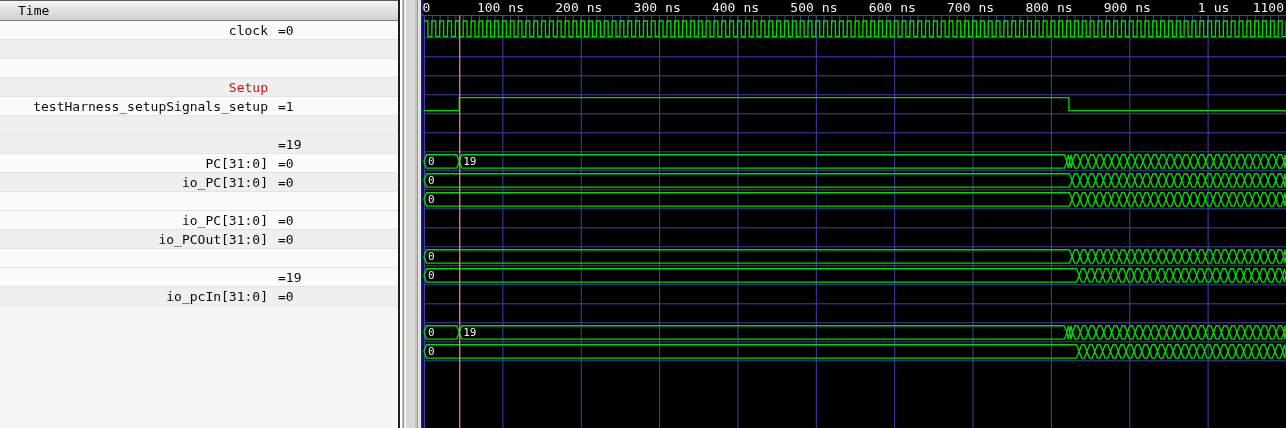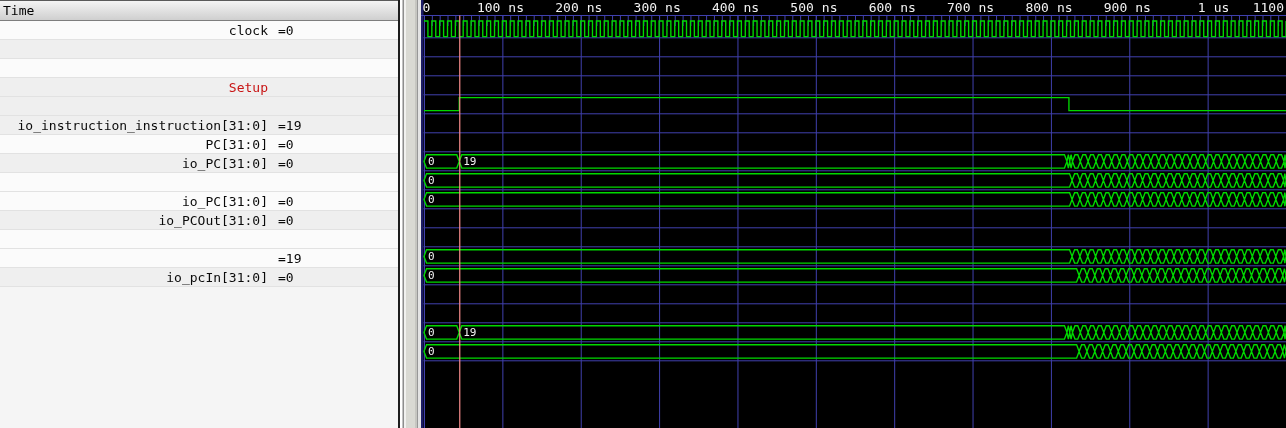--- a/index.html
+++ b/index.html
@@ -9,21 +9,21 @@
   }
   
   #names-panel {
     position:absolute; left:0; top:0; width:400px; height:428px;
     background:#f5f5f5; border-right:2px solid #1d1d1d; box-sizing:border-box;
   }
   #names-header {
     height:21px; box-sizing:border-box;
     background:linear-gradient(#f4f4f4,#cfcfcf);
     border-top:1px solid #5a5a5a; border-bottom:1px solid #7e7e7e;
-    font-size:13px; line-height:19px; color:#000; padding-left:3px;
+    font-size:13px; line-height:19px; color:#000; padding-left:18px;
   }
   #rows { position:absolute; top:21px; left:0; width:398px; }
   .row { height:19px; position:relative; font-size:13px; line-height:19px; color:#0a0a0a;
          box-shadow: inset 0 -1px 0 #e2e2e2; text-align: right; }
   .row.alt { background:#efefef;padding-left:16px; }
   .row.base { background:#fbfbfb; }
   .sig-name { position:absolute; right:130px; white-space:pre; }
   .sig-val  { position:absolute; left:278px; white-space:pre; }
   .group-name { position:absolute; right:130px; color:#c81414; white-space:pre; }
   
@@ -45,23 +45,26 @@
   <div id="rows">
       <div class="row base">
         <span class="sig-name">clock</span>
         <span class="sig-val">=0</span>
       </div>
       <div class="row alt"></div>
       <div class="row base"></div>
       <div class="row alt">
         <span class="group-name">Setup</span>
       </div>
+      <div class="row base">
+        <span class="sig-name">testHarness_setupSignals_setup</span>
+        <span class="sig-val">=1</span>
+      </div>
       <div class="row alt"></div>
       <div class="row alt">
-        <span class="sig-name">io_instruction_instruction[31:0]</span>
         <span class="sig-val">=19</span>
       </div>
       <div class="row base">
         <span class="sig-name">PC[31:0]</span>
         <span class="sig-val">=0</span>
       </div>
       <div class="row alt">
         <span class="sig-name">io_PC[31:0]</span>
         <span class="sig-val">=0</span>
       </div>

